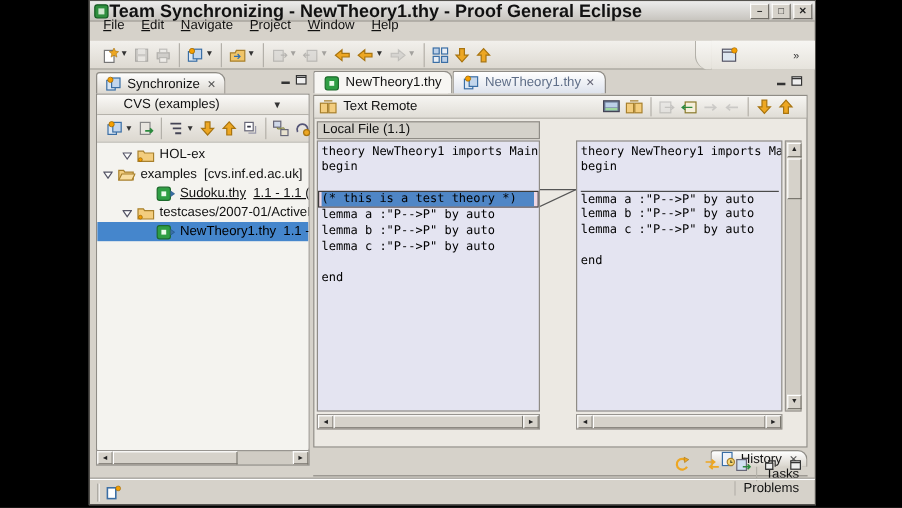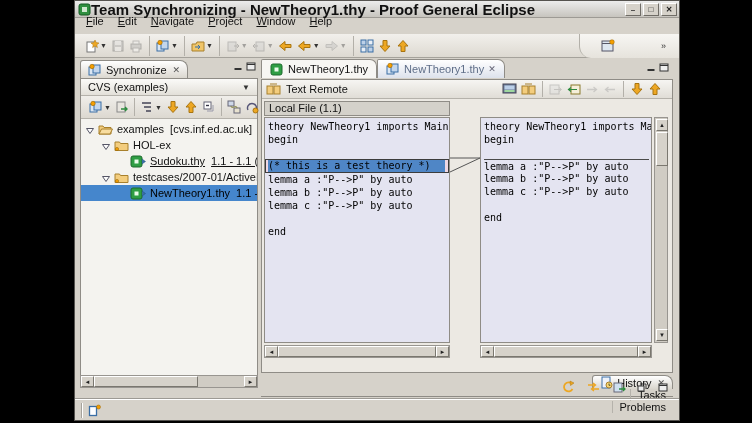--- a/index.html
+++ b/index.html
@@ -36,21 +36,21 @@
   
   .viewtabbar { display:flex; align-items:flex-end; height:20px; position:relative; }
   .viewtab { display:flex; align-items:center; gap:4px; height:19px; padding:0 7px; font-size:11px; color:#111; border:1px solid #8f8c86; border-bottom:none; border-radius:3px 8px 0 0; background:linear-gradient(#ffffff,#d9d5cd); white-space:nowrap; }
   .viewtab .x { font-size:9px; color:#555; margin-left:2px; }
   .viewtab.plain { border:none; background:none; border-radius:0; height:18px; border-left:1px solid #b5b2ab; }
   .view-minmax { position:absolute; right:2px; top:3px; display:flex; gap:3px; }
 
   
   #sidebar { position:absolute; left:5px; top:58px; width:178px; height:329px; }
   #sidebar-frame { position:absolute; left:0; top:19px; right:0; bottom:0; border:1px solid #8f8c86; background:#f4f3ef; }
-  .scope-row { height:17px; background:linear-gradient(#fbfaf8,#e3e0d9); border-bottom:1px solid #b5b2ab; display:flex; align-items:center; font-size:11px; padding:0 7px; color:#111; }
+  .scope-row { height:17px; background:linear-gradient(#fbfaf8,#e3e0d9); border-bottom:1px solid #b5b2ab; display:flex; align-items:center; font-size:11px; padding:0 22px; color:#111; }
   .scope-row .dd { margin-left:auto; font-size:8px; color:#333; }
   .side-tools { height:23px; background:linear-gradient(#f0eeea,#dcd8d0); border-bottom:1px solid #b5b2ab; display:flex; align-items:center; padding-left:3px; }
   .side-tools .tb-group { padding:0 3px; height:18px; }
   #tree { position:absolute; left:0; top:40px; right:0; bottom:13px; overflow:hidden; background:#f4f3ef; padding-top:2px; }
   .tree-row { display:flex; align-items:center; gap:4px; height:16px; font-size:11px; color:#111; white-space:nowrap; }
   .tree-row.selected { background:#4586cc; color:#000; }
   .tree-detail { margin-left:2px; }
   .disc { width:8px; height:8px; flex:none; }
   .disc-sp { width:8px; flex:none; }
 
@@ -360,44 +360,44 @@
                 <span class="icon">
                   <svg width="14" height="14">
                     <path d="M3 10 a4.5 4.5 0 1 1 8 0" fill="none" stroke="#557" stroke-width="1.4"></path>
                     <circle cx="10.5" cy="10.5" r="2.5" fill="#eda723" stroke="#a87410"></circle>
                   </svg>
                 </span>
               </span>
             </span>
           </div>
         <div id="tree">
+            <div class="tree-row" style="padding-left: 21px;">
+              <span class="disc"><svg width="8" height="8">
+                  <polygon points="0.5,1.5 7.5,1.5 4,6.5" fill="#fcfcfc" stroke="#556"></polygon>
+                </svg></span>
+              <span class="icon">
+                <svg width="15" height="13">
+                  <path d="M1 3 L5.5 3 L6.5 4.5 L14 4.5 L14 11.5 L1 11.5 Z" fill="#f3cd7e" stroke="#a8802c"></path>
+                  <circle cx="3" cy="10" r="1.6" fill="#f59f00" stroke="#8a5a00" stroke-width="0.5"></circle>
+                </svg>
+              </span>
+              <span class="tree-label">HOL-ex</span>
+            </div>
             <div class="tree-row" style="padding-left: 5px;">
               <span class="disc"><svg width="8" height="8">
                   <polygon points="0.5,1.5 7.5,1.5 4,6.5" fill="#fcfcfc" stroke="#556"></polygon>
                 </svg></span>
               <span class="icon">
                 <svg width="15" height="13">
                   <path d="M1 3 L5 3 L6 4.5 L13 4.5 L13 11 L1 11 Z" fill="#f3cd7e" stroke="#a8802c"></path>
                   <path d="M1 11 L3.5 6 L14.5 6 L12 11 Z" fill="#f8ddA0" stroke="#a8802c"></path>
                 </svg>
               </span>
               <span class="tree-label">examples</span>
               <span class="tree-detail">[cvs.inf.ed.ac.uk]</span>
-            </div>
-            <div class="tree-row" style="padding-left: 21px;">
-              <span class="disc"><svg width="8" height="8">
-                  <polygon points="0.5,1.5 7.5,1.5 4,6.5" fill="#fcfcfc" stroke="#556"></polygon>
-                </svg></span>
-              <span class="icon">
-                <svg width="15" height="13">
-                  <path d="M1 3 L5.5 3 L6.5 4.5 L14 4.5 L14 11.5 L1 11.5 Z" fill="#f3cd7e" stroke="#a8802c"></path>
-                  <circle cx="3" cy="10" r="1.6" fill="#f59f00" stroke="#8a5a00" stroke-width="0.5"></circle>
-                </svg>
-              </span>
-              <span class="tree-label">HOL-ex</span>
             </div>
             <div class="tree-row" style="padding-left: 37px; text-decoration: underline;">
               <span class="disc-sp"></span>
               <span class="icon">
                 <svg width="16" height="13">
                   <rect x="1" y="1" width="11" height="11" rx="2" fill="#2f9e44" stroke="#1d6b2c"></rect>
                   <rect x="4.5" y="4.5" width="4" height="4" fill="#eafbea"></rect>
                   <path d="M12 4 l3.5 2.5 -3.5 2.5" fill="#3a6ea5" stroke="#1d4f80" stroke-width="0.5"></path>
                 </svg>
               </span>

